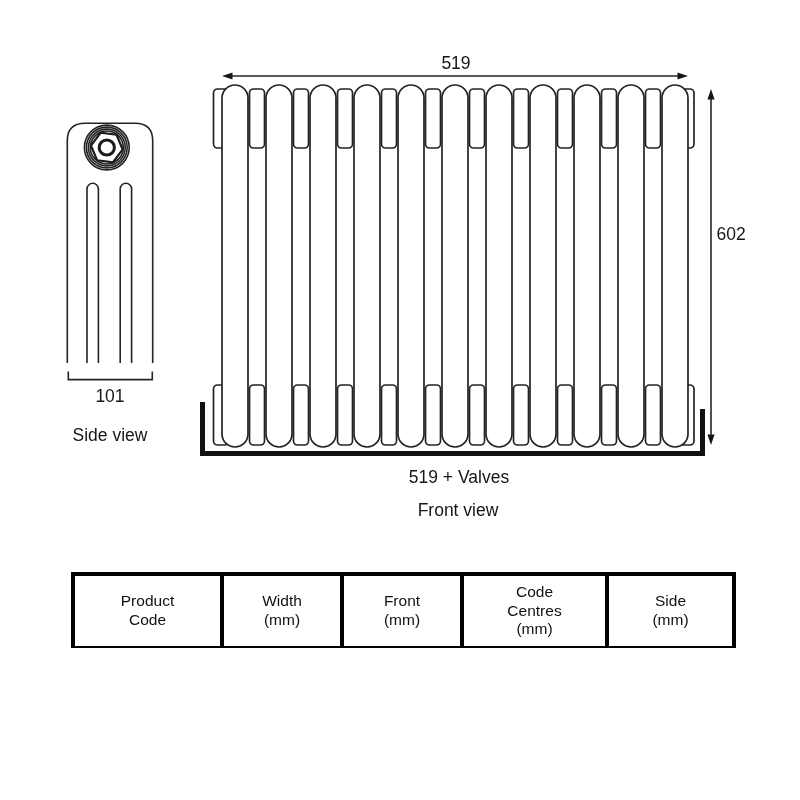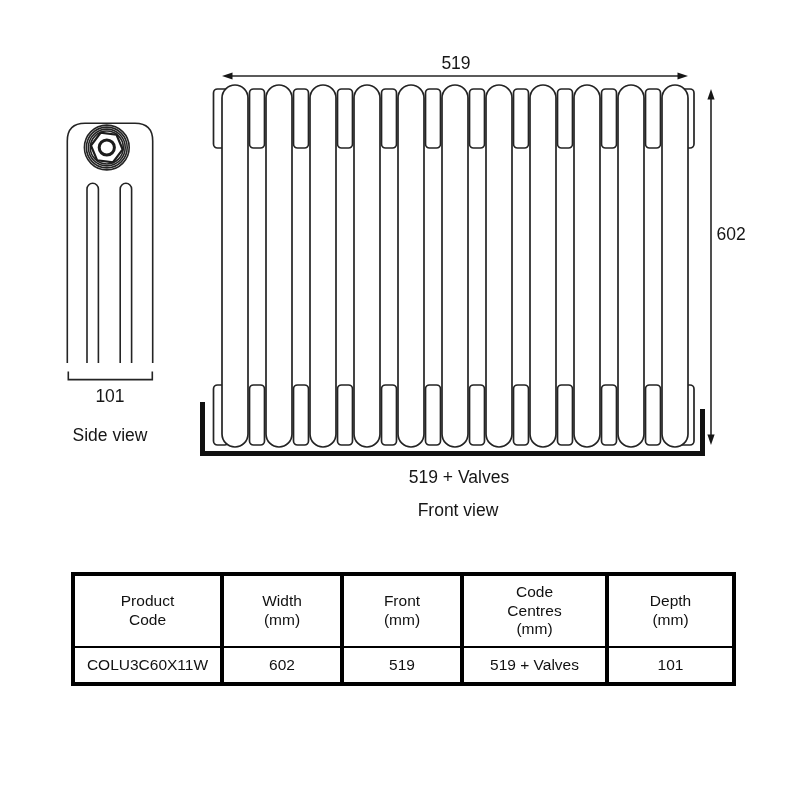--- a/index.html
+++ b/index.html
@@ -116,26 +116,19 @@
           <tr>
         <th>Product
 Code</th>
         <th>Width
 (mm)</th>
         <th>Front
 (mm)</th>
         <th>Code
 Centres
 (mm)</th>
-        <th>Depth
+        <th>Side
 (mm)</th>
-      </tr>
-      <tr>
-        <td>COLU3C60X11W</td>
-        <td>602</td>
-        <td>519</td>
-        <td>519 + Valves</td>
-        <td>101</td>
       </tr>
     </tbody>
       </table>
   </div>
 </div>
 
 </body></html>

